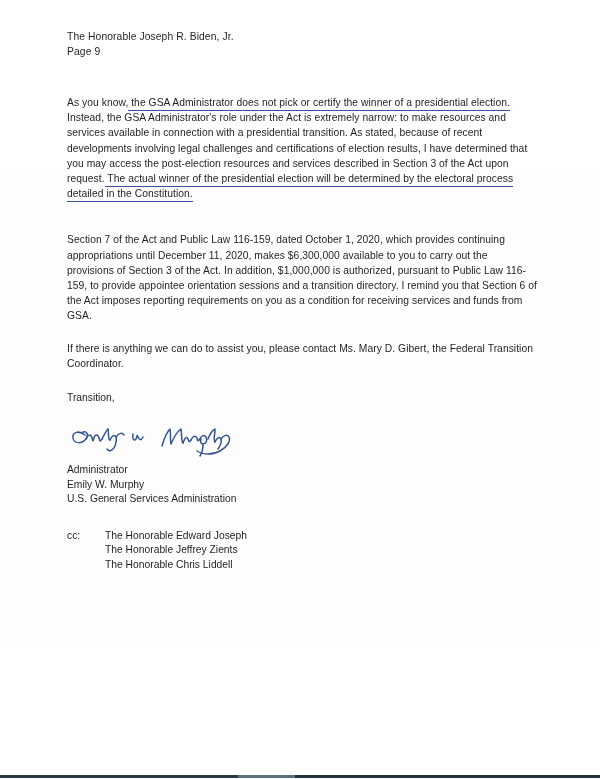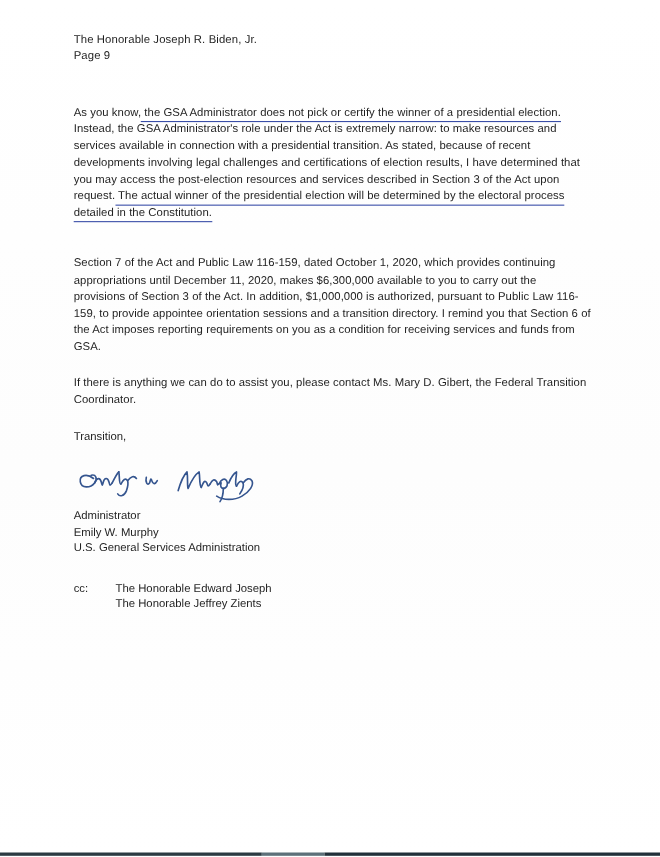--- a/index.html
+++ b/index.html
@@ -176,20 +176,21 @@
       <div>Administrator</div>
       <div>Emily W. Murphy</div>
       <div>U.S. General Services Administration</div>
     </div>
 
     <div class="cc-wrap">
       <div class="cc-label">cc:</div>
       <div class="cc-names">
         <div>The Honorable Edward Joseph</div>
         <div>The Honorable Jeffrey Zients</div>
+        <div>The Honorable Chris Liddell</div>
       </div>
     </div>
 
   </div>
 
   <div class="bottom-rule">
     <span class="seg-a"></span>
     <span class="seg-b"></span>
     <span class="seg-c"></span>
   </div>

